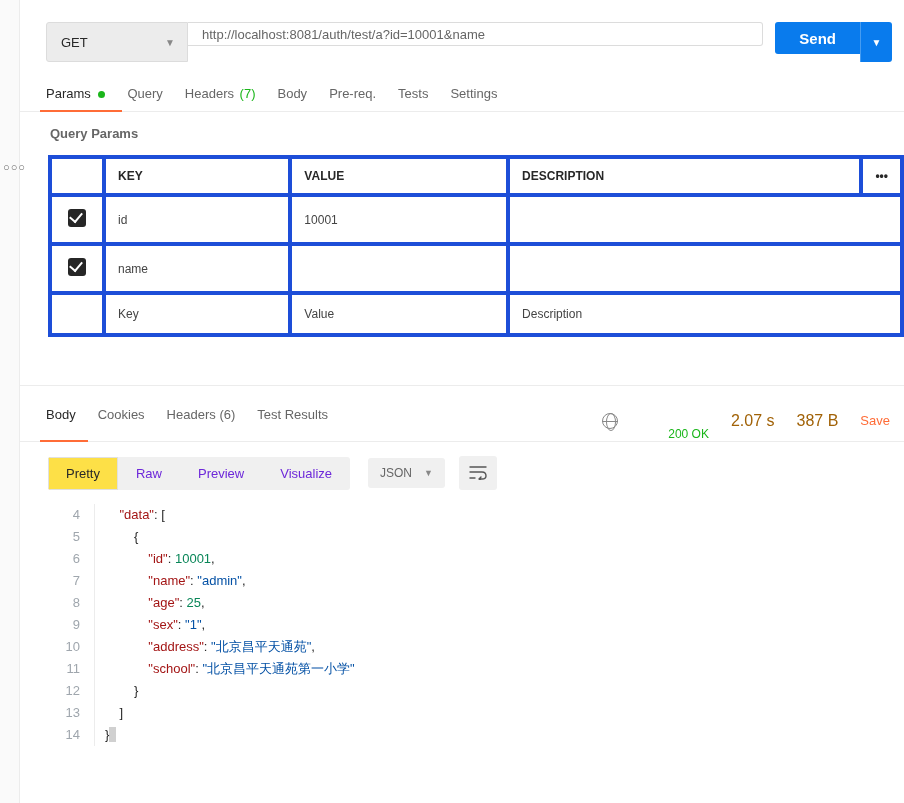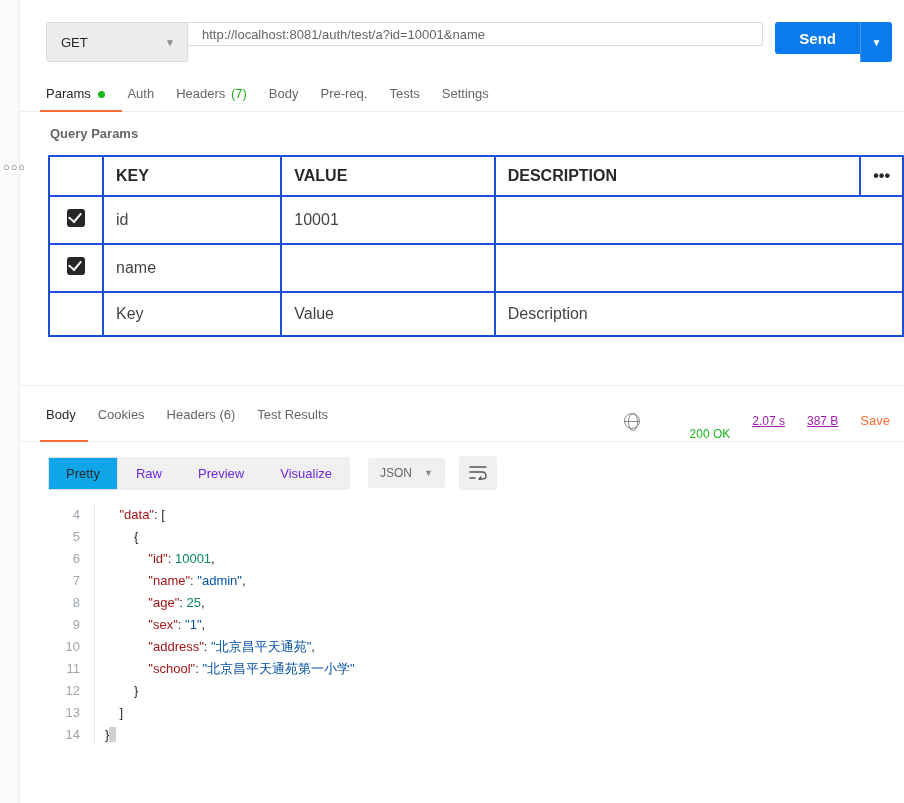--- a/index.html
+++ b/index.html
@@ -23,45 +23,45 @@
   .req-tabs { display: flex; gap: 22px; padding: 24px 0 0 26px; border-bottom: 1px solid #ececec; position: relative; }
   .req-tab { padding-bottom: 10px; color: #666; font-size: 13px; cursor: pointer; }
   .req-tab.active { color: #282828; }
   .req-tab .dot { display: inline-block; width: 7px; height: 7px; background: #1bb61b; border-radius: 50%; margin-left: 4px; vertical-align: middle; }
   .req-tab .count { color: #1bb61b; margin-left: 2px; }
   .underline { position: absolute; height: 2px; background: #FF6C37; bottom: -1px; }
 
   .section-title { padding: 14px 0 14px 30px; color: #666; font-size: 13px; font-weight: bold; }
 
   table.params { width: calc(100% - 28px); margin-left: 28px; border-collapse: collapse; }
-  table.params th, table.params td { border: 2px solid #1d4ed8; text-align: left; font-size: 16px; color: #282828; }
+  table.params th, table.params td { border: 4px solid #1d4ed8; text-align: left; font-size: 12px; color: #282828; }
   table.params th { font-weight: bold; color: #282828; padding: 10px 12px; }
   table.params td { padding: 12px 12px; color: #444; }
   .chk-col { width: 54px; text-align: center !important; }
   .chk { display: inline-block; width: 18px; height: 18px; border-radius: 3px; background: #262626; position: relative; }
   .chk::after { content: ""; position: absolute; left: 4px; top: 1px; width: 6px; height: 10px; border: solid #fff; border-width: 0 2px 2px 0; transform: rotate(40deg); }
   .ph { color: #a1a1a1; }
   .dots-cell { width: 36px; text-align: center; color: #888; font-size: 16px; }
 
   .resp { margin-top: 48px; border-top: 1px solid #ececec; }
   .resp-tabs { display: flex; align-items: center; gap: 22px; padding: 14px 14px 0 26px; border-bottom: 1px solid #ececec; position: relative; }
   .resp-tab { padding-bottom: 12px; color: #666; font-size: 13px; cursor: pointer; }
   .resp-tab.active { color: #282828; }
   .spacer { flex: 1; }
   .globe { width: 16px; height: 16px; border: 1px solid #888; border-radius: 50%; position: relative; display: inline-block; }
   .globe::before { content: ""; position: absolute; left: 3px; top: -1px; width: 8px; height: 16px; border: 1px solid #888; border-radius: 50%; }
   .globe::after { content: ""; position: absolute; left: -1px; top: 7px; width: 16px; height: 0; border-top: 1px solid #888; }
   .status-ok { color: #1bb61b; font-size: 12px; margin-top: 27px; }
-  .meta { color: #a21caf; font-size: 12px; text-decoration: underline; }
+  .meta { color: #a16207; font-size: 16px; }
   .save-link { color: #FF6C37; font-size: 13px; }
 
   .resp-toolbar { display: flex; align-items: center; gap: 8px; padding: 14px 0 14px 28px; }
   .toggle-group { display: flex; background: #f0f0f0; border-radius: 3px; overflow: hidden; }
   .toggle-btn { border: none; background: transparent; padding: 9px 18px; color: #6d28d9; font-size: 13px; }
-  .toggle-btn.active { background: #0ea5e9; box-shadow: 0 0 0 1px #e0e0e0 inset; color: #282828; }
+  .toggle-btn.active { background: #fde047; box-shadow: 0 0 0 1px #e0e0e0 inset; color: #282828; }
   .json-select { display: flex; align-items: center; background: #f0f0f0; border-radius: 3px; padding: 8px 12px; color: #666; font-size: 12px; gap: 12px; margin-left: 10px; }
   .wrap-icon { width: 38px; height: 34px; display: flex; align-items: center; justify-content: center; background: #f0f0f0; border-radius: 3px; margin-left: 6px; font-family: monospace; color: #555; font-size: 14px; }
 
   .code-view { display: flex; font-family: Consolas, Menlo, monospace; font-size: 13px; line-height: 22px; padding-left: 28px; padding-right: 12px; padding-bottom: 40px; }
   .gutter { text-align: right; color: #9fa6ad; padding-right: 14px; user-select: none; width: 46px; }
   .gutter div { }
   .code { position: relative; border-left: 1px solid #ececec; padding-left: 0; }
   .code-line { white-space: pre; padding-left: 10px; }
   .key { color: #a31515; }
   .num { color: #098658; }
@@ -90,21 +90,21 @@
       <button class="send-btn">Send</button>
       <button class="send-drop">▼</button>
     </div>
   </div>
 
   <div class="req-tabs">
     <div class="req-tab active">
       <span>Params</span>
       <span class="dot"></span>
     </div>
-    <div class="req-tab">Auth</div>
+    <div class="req-tab">Query</div>
     <div class="req-tab">
       <span>Headers</span>
       <span class="count">(7)</span>
     </div>
     <div class="req-tab">Body</div>
     <div class="req-tab">Pre-req.</div>
     <div class="req-tab">Tests</div>
     <div class="req-tab">Settings</div>
     <div class="underline" style="left:20px; width:82px;"></div>
   </div>

